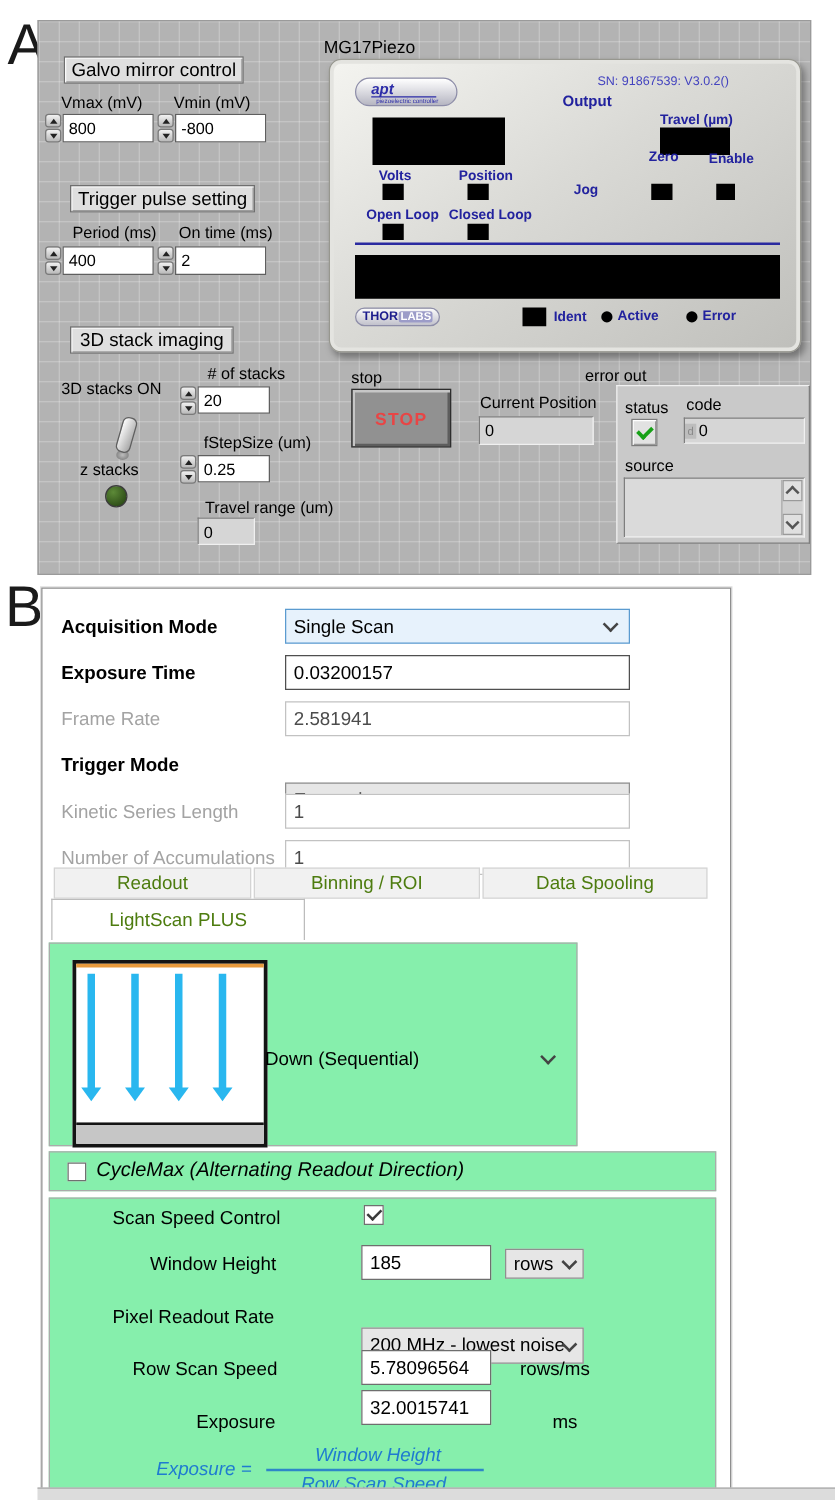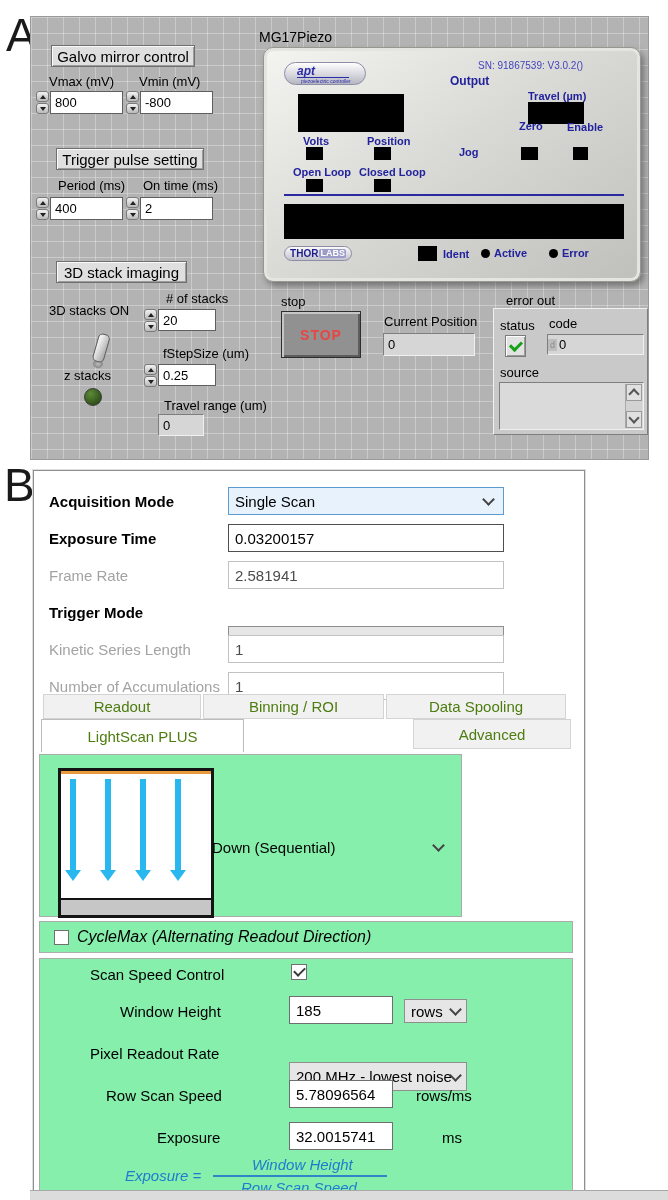--- a/index.html
+++ b/index.html
@@ -167,21 +167,21 @@
     <div class="abs fld" style="left:127px;top:347px;width:58px;height:22px;">0.25</div>
 
     <div class="abs lbl" style="left:133px;top:381px;">Travel range (um)</div>
     <div class="abs ind" style="left:127px;top:397px;width:46px;height:22px;">0</div>
 
     <div class="abs lbl" style="left:250px;top:277px;">stop</div>
     <div class="abs stopbtn" style="left:250px;top:294px;width:80px;height:47px;">STOP</div>
     <div class="abs lbl" style="left:353px;top:297px;">Current Position</div>
     <div class="abs ind" style="left:352px;top:316px;width:92px;height:23px;">0</div>
 
-    <div class="abs lbl" style="left:475px;top:276px;">error out</div>
+    <div class="abs lbl" style="left:437px;top:276px;">error out</div>
     <div class="abs" style="left:462px;top:291px;width:155px;height:127px;background:#c9c9c9;
          border:1px solid;border-color:#f0f0f0 #7e7e7e #7e7e7e #f0f0f0;">
       <div class="abs lbl" style="left:6px;top:9px;">status</div>
       <div class="abs statbtn" style="left:11px;top:26px;width:21px;height:22px;">
         <div class="gcheck"></div>
       </div>
       <div class="abs lbl" style="left:55px;top:7px;">code</div>
       <div class="abs ind" style="left:53px;top:25px;width:97px;height:21px;padding-left:0;">
         <span style="font-size:9px;color:#8a8a8a;background:#bdbdbd;padding:1px 2px;">d</span>
         <span style="margin-left:2px;">0</span>
@@ -269,21 +269,20 @@
     <div class="abs bld" style="left:15px;top:170px;">Kinetic Series Length</div>
     <div class="abs bfld dis" style="left:194px;top:164px;width:276px;height:28px;">1</div>
 
     <div class="abs bld" style="left:15px;top:207px;">Number of Accumulations</div>
     <div class="abs bfld dis" style="left:194px;top:201px;width:276px;height:28px;">1</div>
 
     <div class="abs tab" style="left:9px;top:223px;width:158px;height:25px;">Readout</div>
     <div class="abs tab" style="left:169px;top:223px;width:181px;height:25px;">Binning / ROI</div>
     <div class="abs tab" style="left:352px;top:223px;width:180px;height:25px;">Data Spooling</div>
     <div class="abs tab active" style="left:7px;top:248px;width:203px;height:33px;">LightScan PLUS</div>
-    <div class="abs tab" style="left:379px;top:248px;width:158px;height:30px;">Advanced</div>
 
     <div class="abs gbox" style="left:5px;top:283px;width:423px;height:163px;">
       <div class="scanimg" style="left:18px;top:13px;width:150px;height:144px;">
         <div class="scan-orange"></div>
         <div class="darrow" style="left:9px;height:92px;"></div>
         <div class="darrow" style="left:44px;height:92px;"></div>
         <div class="darrow" style="left:79px;height:92px;"></div>
         <div class="darrow" style="left:114px;height:92px;"></div>
         <div class="scan-gray"></div>
       </div>
@@ -313,21 +312,21 @@
       <div class="abs bdrop" style="left:249px;top:79px;width:178px;height:29px;">
         <span>200 MHz - lowest noise</span>
         <span class="dchev" style="right:6px;"></span>
       </div>
 
       <div class="abs bv" style="left:66px;top:128px;">Row Scan Speed</div>
       <div class="abs bfld" style="left:249px;top:121px;width:104px;height:28px;">5.78096564</div>
       <div class="abs bv" style="left:376px;top:128px;">rows/ms</div>
 
       <div class="abs bv" style="left:117px;top:170px;">Exposure</div>
-      <div class="abs bfld" style="left:249px;top:163px;width:104px;height:28px;">32.0015741</div>
+      <div class="abs bfld" style="left:249px;top:153px;width:104px;height:28px;">32.0015741</div>
       <div class="abs bv" style="left:402px;top:170px;">ms</div>
 
       <div class="abs formula" style="left:85px;top:208px;">Exposure =</div>
       <div class="abs formula" style="left:212px;top:197px;">Window Height</div>
       <div class="abs fline" style="left:173px;top:216px;width:174px;"></div>
       <div class="abs formula" style="left:201px;top:220px;">Row Scan Speed</div>
     </div>
   </div>
 
   <div class="abs bstrip" style="left:30px;top:1190px;width:638px;height:10px;"></div>

